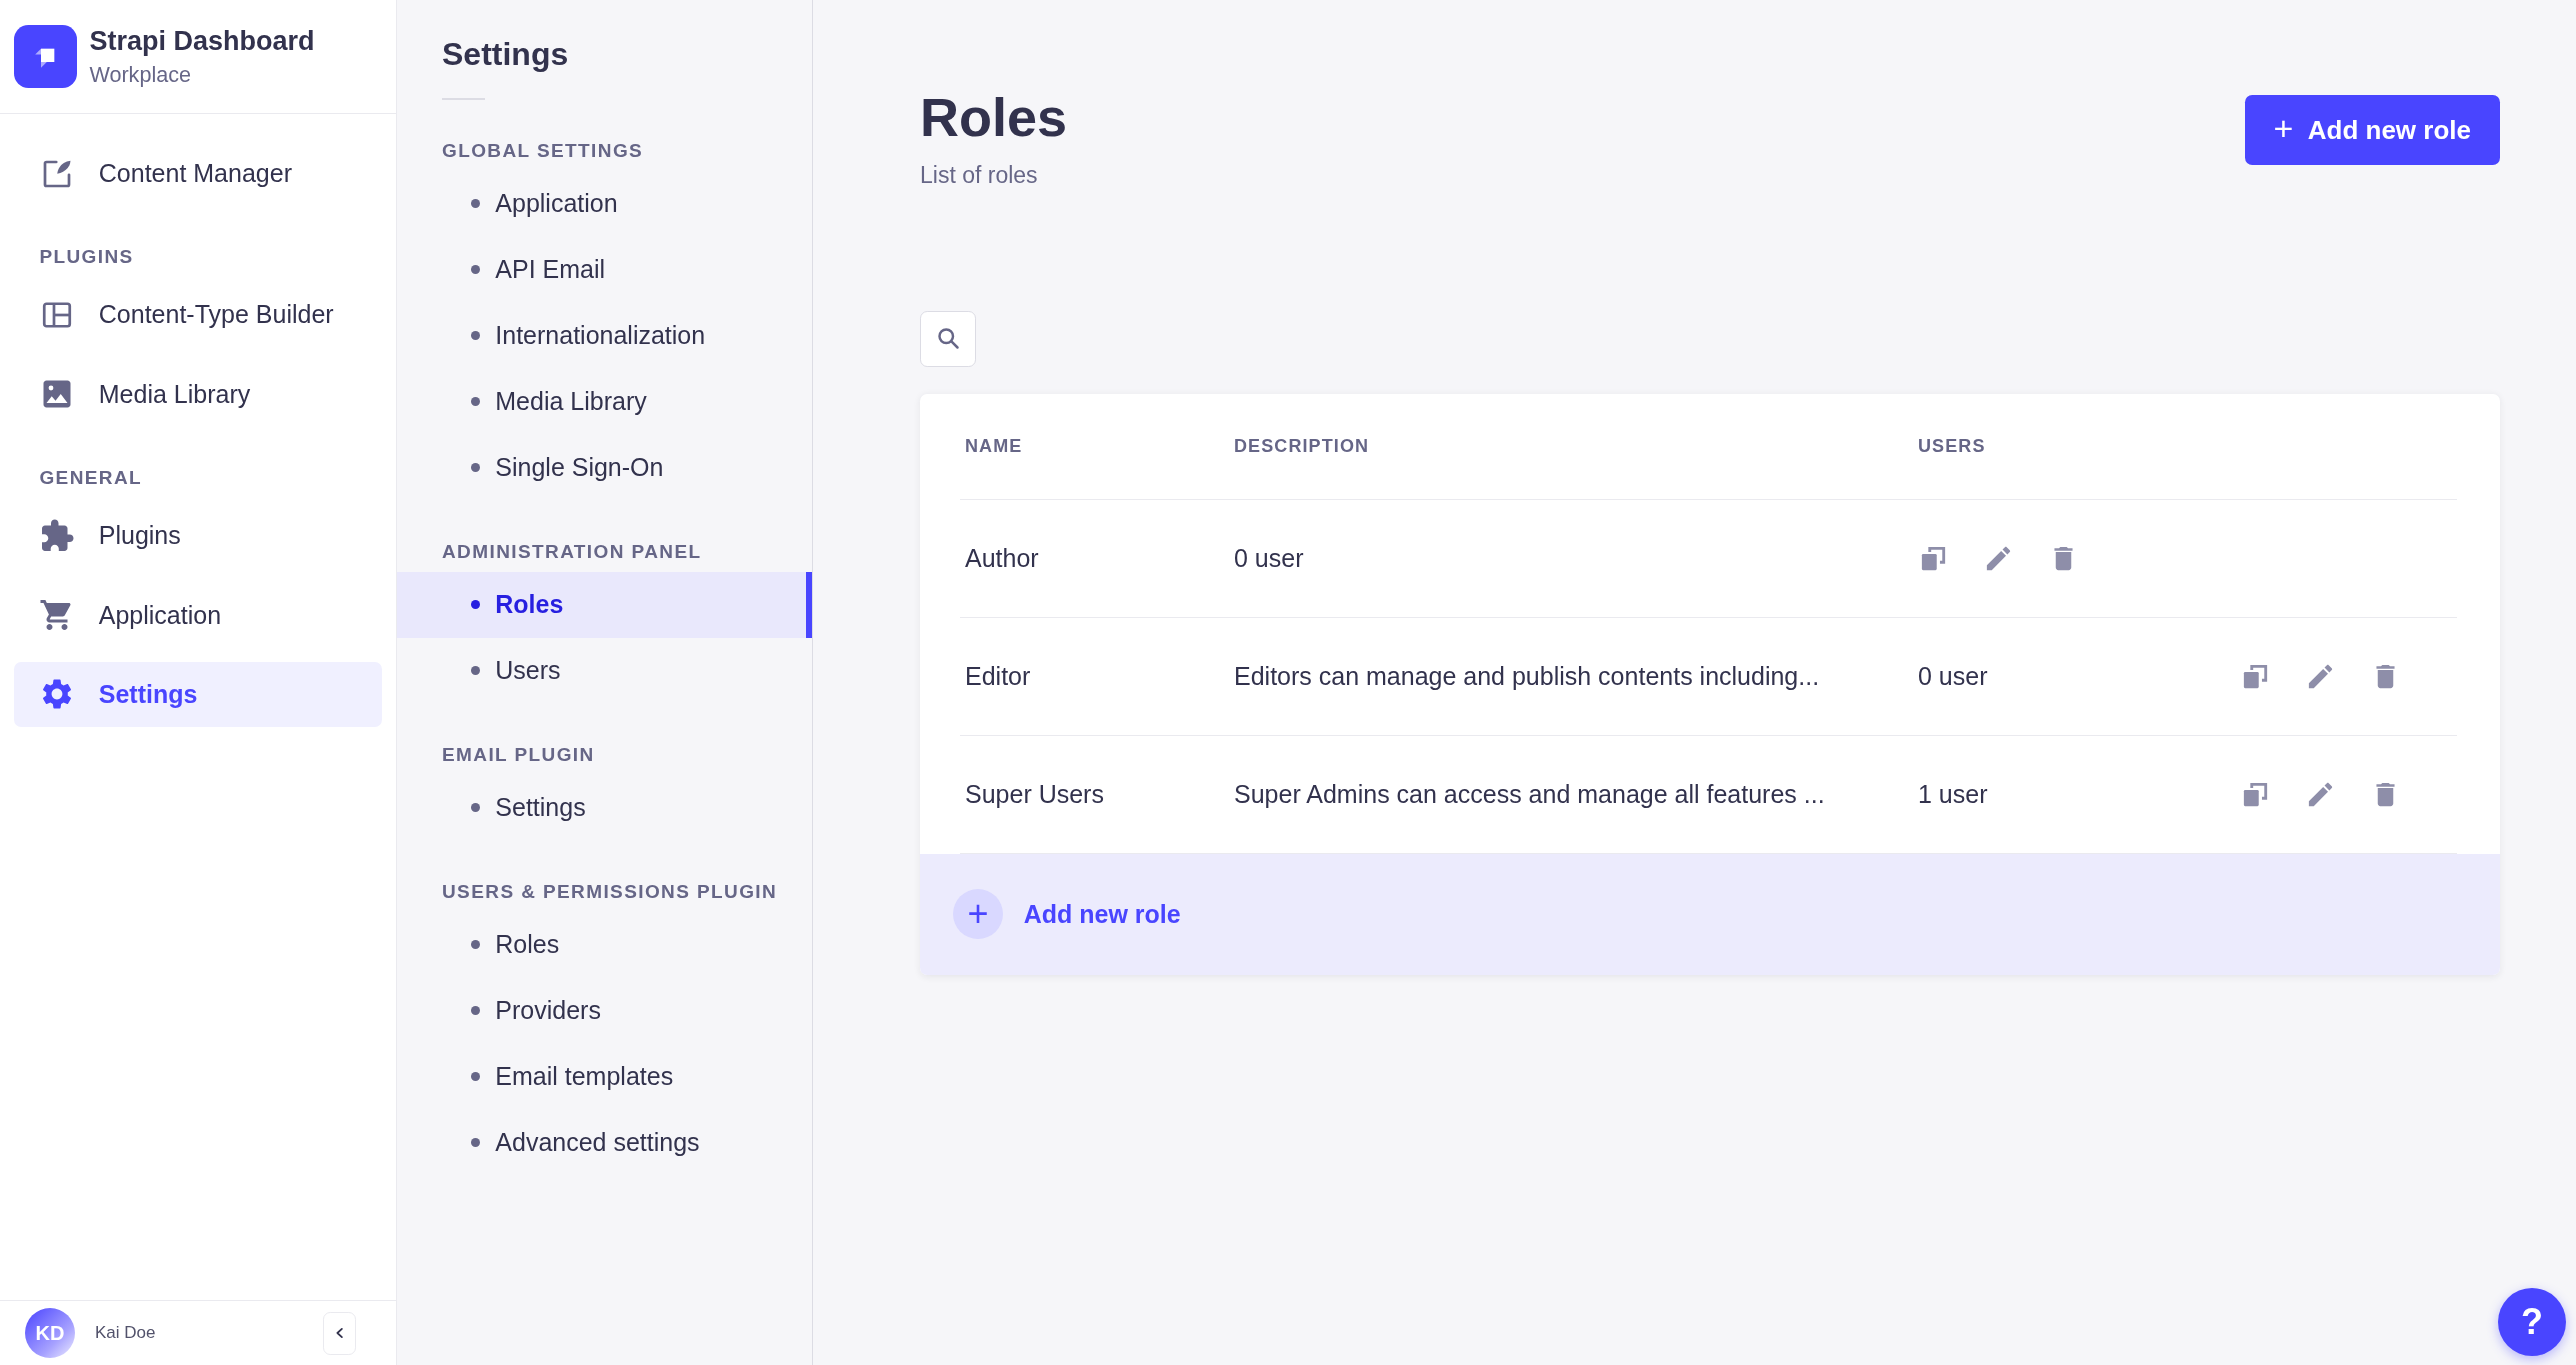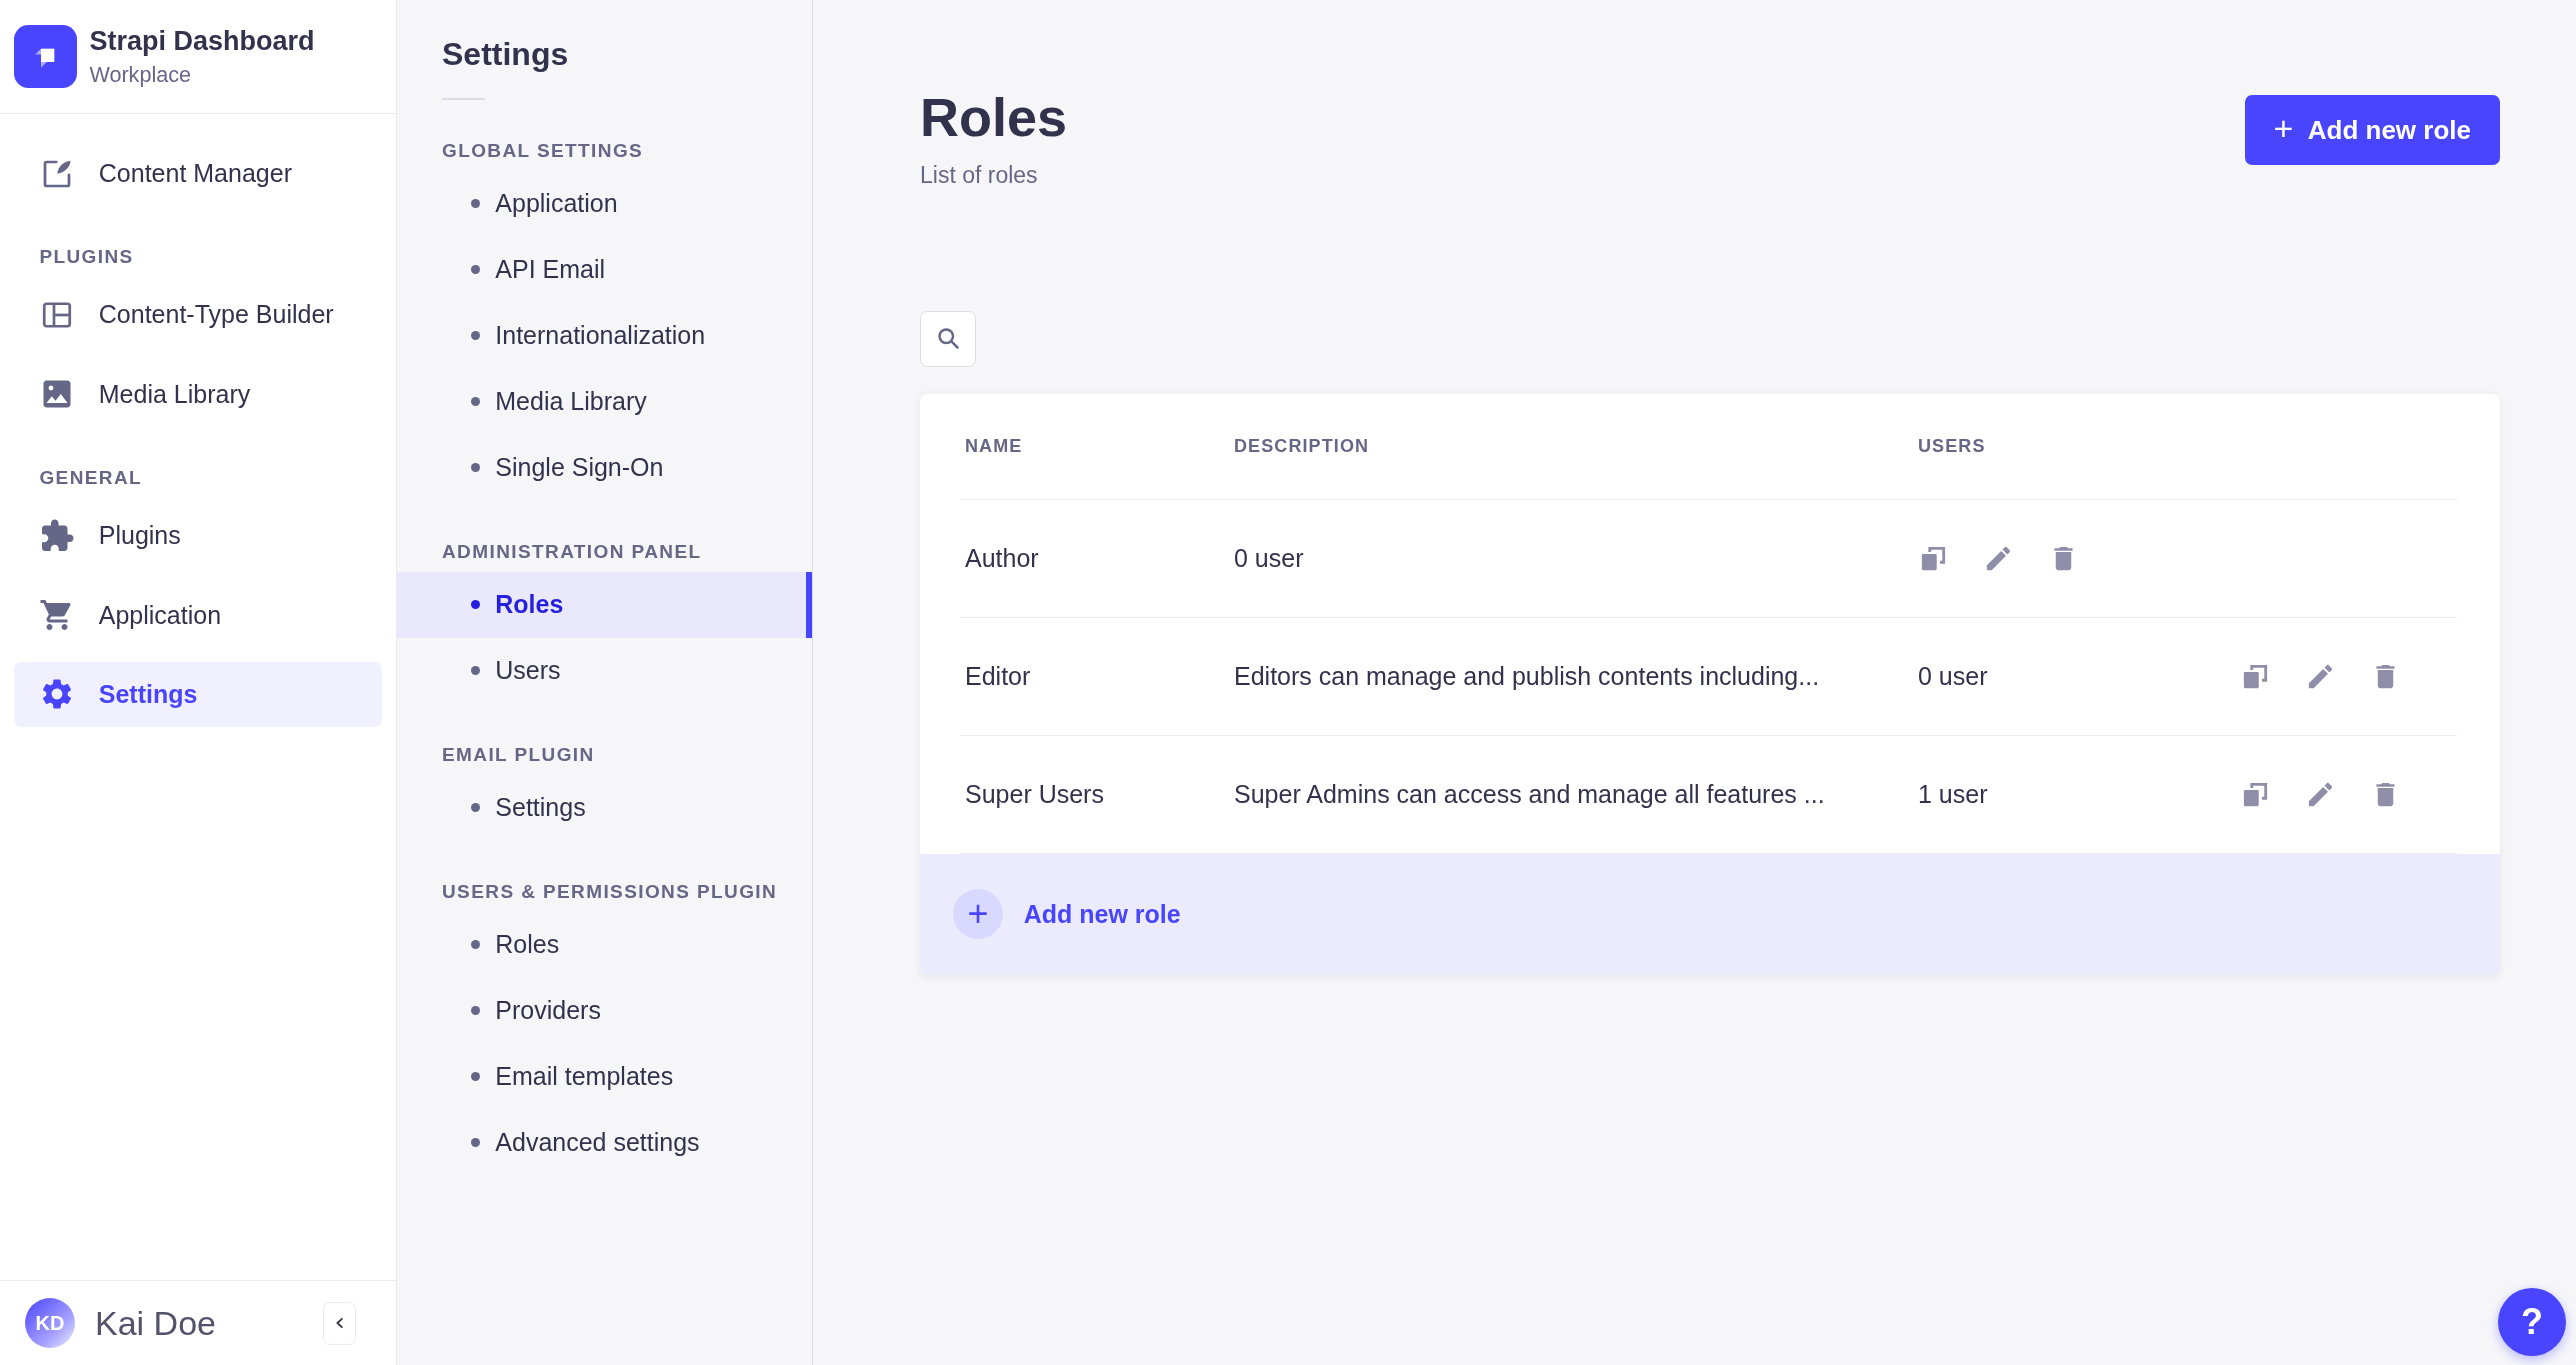--- a/index.html
+++ b/index.html
@@ -34,31 +34,31 @@
   .nav-item:first-child { margin-top: 0; }
   .nav-item svg { width: 36px; height: 36px; color: #666687; flex-shrink: 0; }
   .nav-item.active { background: #f0f0ff; color: #4945ff; font-weight: bold; }
   .nav-item.active svg { color: #4945ff; }
   .nav-section-h {
     font-size: 19px; font-weight: bold; letter-spacing: 1.4px; color: #666687;
     margin: 40px 0 9px 25px; text-transform: uppercase;
   }
 
   .sidebar-footer {
-    position: absolute; left: 0; right: 0; bottom: 0; height: 85px;
+    position: absolute; left: 0; right: 0; bottom: 0; height: 65px;
     border-top: 0.9px solid #eaeaef; display: flex; align-items: center;
     padding: 0 40px 0 25px; background: #fff;
   }
   .avatar {
     width: 50px; height: 50px; border-radius: 50%;
     background: linear-gradient(135deg, #4f49ff 5%, #a7a2ff 65%, #efeeff 100%);
     color: #ffffff; font-size: 20px; font-weight: bold;
     display: flex; align-items: center; justify-content: center; flex-shrink: 0;
   }
-  .user-name { font-size: 34px; color: #52526b; margin-left: 20px; }
+  .user-name { font-size: 17px; color: #52526b; margin-left: 20px; }
   .collapse-btn {
     margin-left: auto; width: 33px; height: 43px; background: #fff;
     border: 0.9px solid #eaeaef; border-radius: 7.2px; cursor: pointer;
     display: flex; align-items: center; justify-content: center;
   }
   .collapse-btn svg { width: 18px; height: 18px; color: #32324d; }
 
   
   .subnav {
     width: 416px; flex-shrink: 0; background: #f6f6f9;

